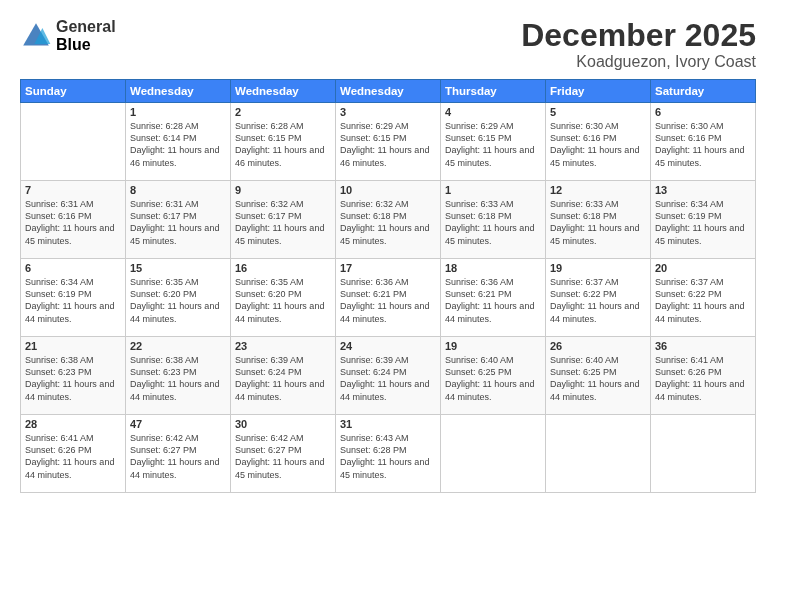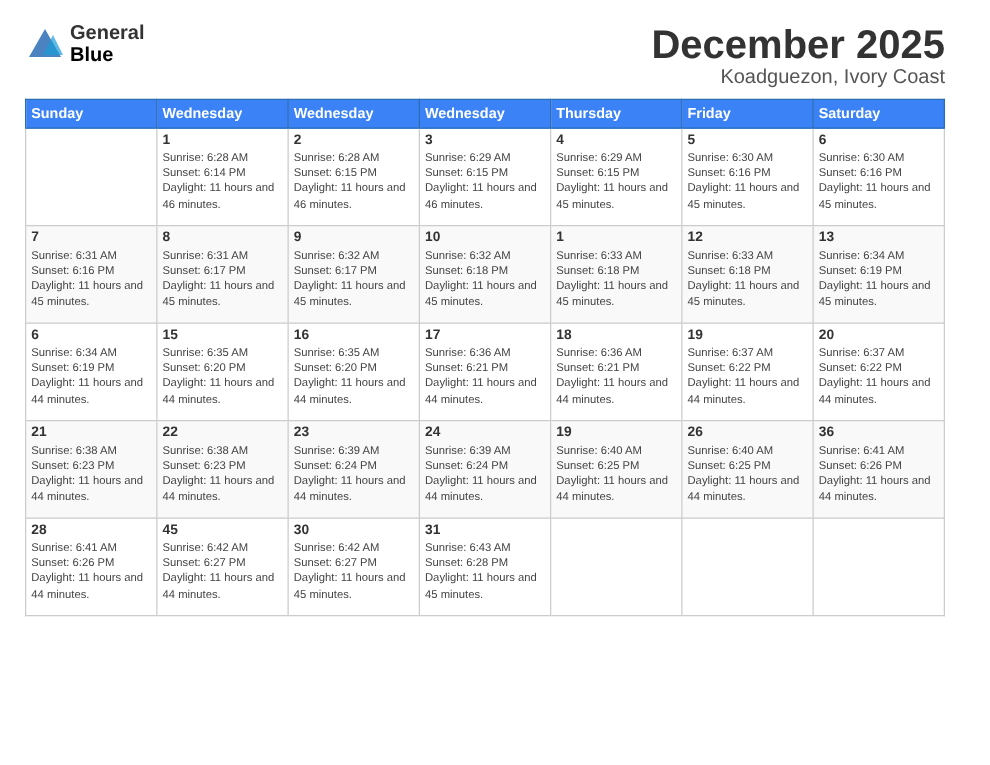--- a/index.html
+++ b/index.html
@@ -250,21 +250,21 @@
             <span class="day-num">36</span>
             <div class="day-info"><span>Sunrise: 6:41 AM</span><br><span>Sunset: 6:26 PM</span><br><span>Daylight: 11 hours and 44 minutes.</span></div>
           </td>
         </tr>
         <tr>
           <td>
             <span class="day-num">28</span>
             <div class="day-info"><span>Sunrise: 6:41 AM</span><br><span>Sunset: 6:26 PM</span><br><span>Daylight: 11 hours and 44 minutes.</span></div>
           </td>
           <td>
-            <span class="day-num">45</span>
+            <span class="day-num">47</span>
             <div class="day-info"><span>Sunrise: 6:42 AM</span><br><span>Sunset: 6:27 PM</span><br><span>Daylight: 11 hours and 44 minutes.</span></div>
           </td>
           <td>
             <span class="day-num">30</span>
             <div class="day-info"><span>Sunrise: 6:42 AM</span><br><span>Sunset: 6:27 PM</span><br><span>Daylight: 11 hours and 45 minutes.</span></div>
           </td>
           <td>
             <span class="day-num">31</span>
             <div class="day-info"><span>Sunrise: 6:43 AM</span><br><span>Sunset: 6:28 PM</span><br><span>Daylight: 11 hours and 45 minutes.</span></div>
           </td>

